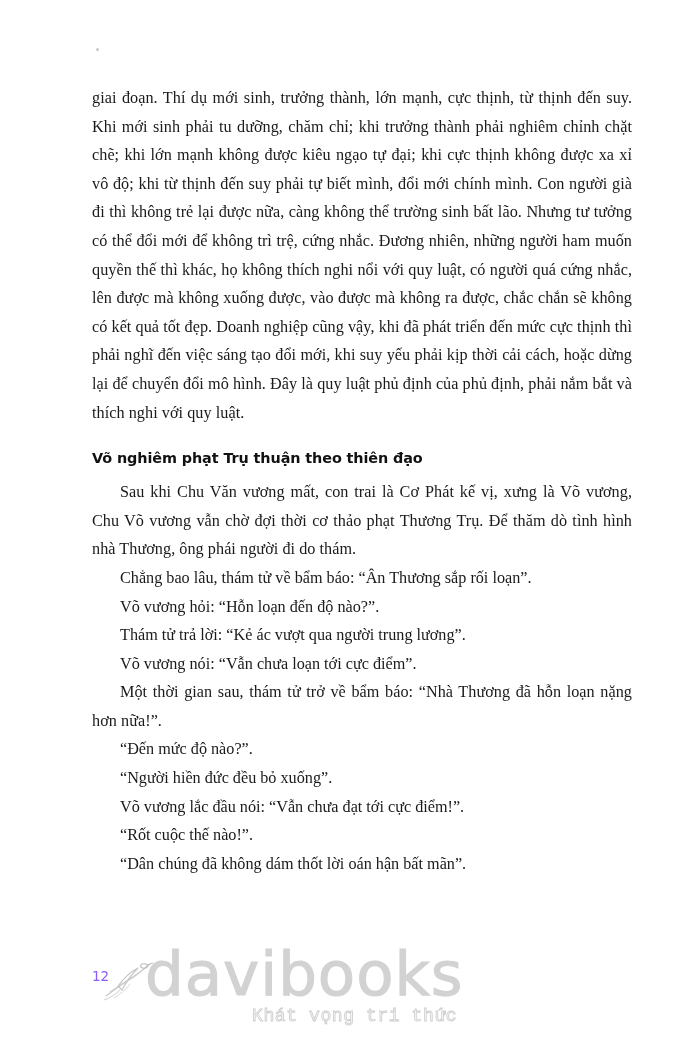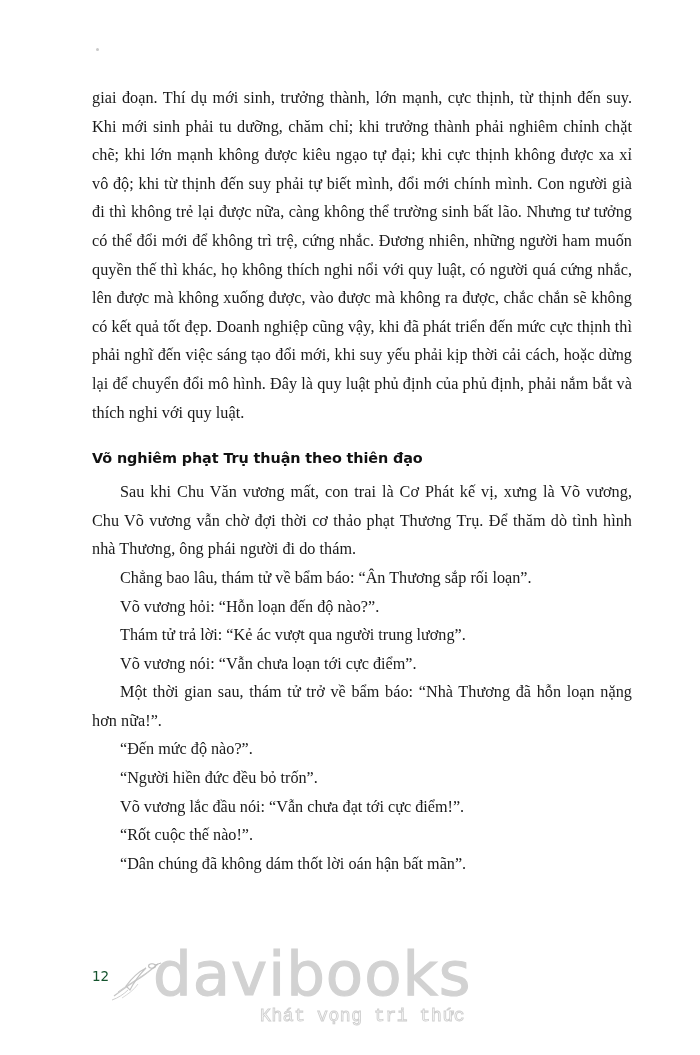--- a/index.html
+++ b/index.html
@@ -55,25 +55,25 @@
     text-indent: 28px;
     text-align: left;
   }
   
   .folio {
     position: absolute;
     left: 92px;
     top: 968px;
     font-family: "DejaVu Sans", sans-serif;
     font-size: 13.5px;
-    color: #14532d;
+    color: #8b5cf6;
   }
   .watermark {
     position: absolute;
-    left: 108px;
+    left: 100px;
     top: 938px;
     width: 520px;
     height: 110px;
     pointer-events: none;
   }
   .wm-main {
     position: absolute;
     left: 45px;
     top: 0px;
     font-family: "DejaVu Sans", sans-serif;
@@ -128,21 +128,21 @@
     <p class="body-par indent">Sau khi Chu Văn vương mất, con trai là Cơ Phát kế vị, xưng là Võ vương, Chu Võ vương vẫn chờ đợi thời cơ thảo phạt Thương Trụ. Để thăm dò tình hình nhà Thương, ông phái người đi do thám.</p>
 
     <p class="dialogue">Chẳng bao lâu, thám tử về bẩm báo: “Ân Thương sắp rối loạn”.</p>
     <p class="dialogue">Võ vương hỏi: “Hỗn loạn đến độ nào?”.</p>
     <p class="dialogue">Thám tử trả lời: “Kẻ ác vượt qua người trung lương”.</p>
     <p class="dialogue">Võ vương nói: “Vẫn chưa loạn tới cực điểm”.</p>
 
     <p class="body-par indent">Một thời gian sau, thám tử trở về bẩm báo: “Nhà Thương đã hỗn loạn nặng hơn nữa!”.</p>
 
     <p class="dialogue">“Đến mức độ nào?”.</p>
-    <p class="dialogue">“Người hiền đức đều bỏ trốn”.</p>
+    <p class="dialogue">“Người hiền đức đều bỏ xuống”.</p>
     <p class="dialogue">Võ vương lắc đầu nói: “Vẫn chưa đạt tới cực điểm!”.</p>
 
 
     <p class="dialogue">“Rốt cuộc thế nào!”.</p>
     <p class="dialogue">“Dân chúng đã không dám thốt lời oán hận bất mãn”.</p>
 
 
   </div>
 
   <div class="folio">12</div>

